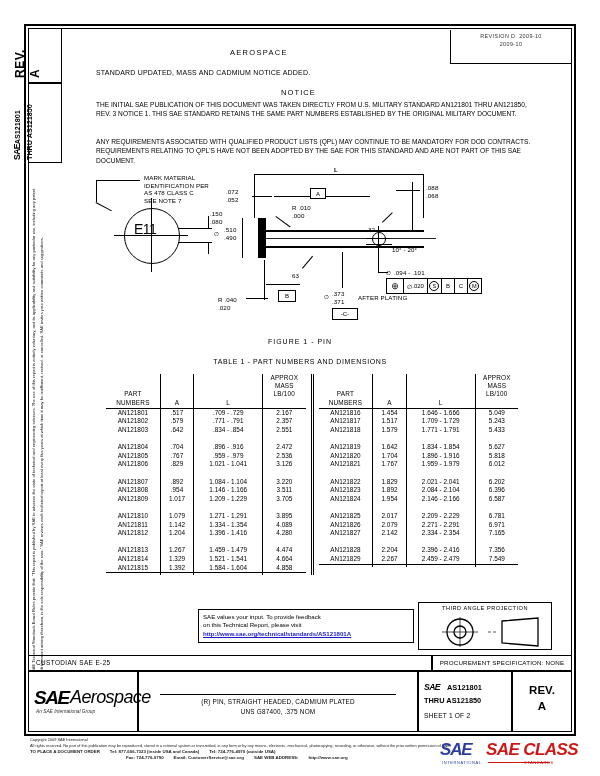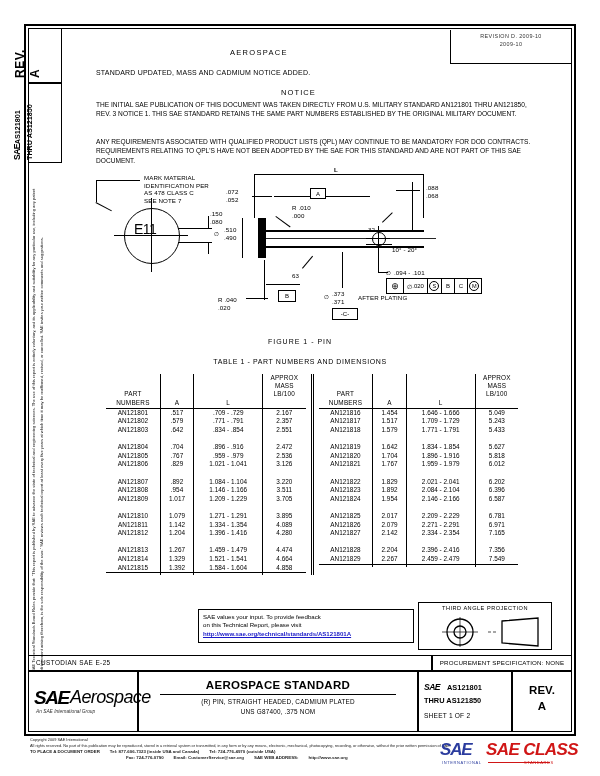--- a/index.html
+++ b/index.html
@@ -598,21 +598,20 @@
 
   <div class="frame" id="tb-logo"></div>
   <div class="frame" id="tb-main"></div>
   <div class="frame" id="tb-num"></div>
   <div class="frame" id="tb-rev"></div>
 
   <div id="logo-sae">SAE</div>
   <div id="logo-aero">Aerospace</div>
   <div id="logo-sub">An SAE International Group</div>
 
-  <div id="as-title">AEROSPACE STANDARD</div>
   <div id="as-rule"></div>
   <div id="as-desc">
     <div>(R) PIN, STRAIGHT HEADED, CADMIUM PLATED</div>
     <div>UNS G87400, .375 NOM</div>
   </div>
 
   <div id="num-sae">SAE</div>
   <div id="num-1">AS121801</div>
   <div id="num-2">THRU AS121850</div>
   <div id="num-3">SHEET 1 OF 2</div>

